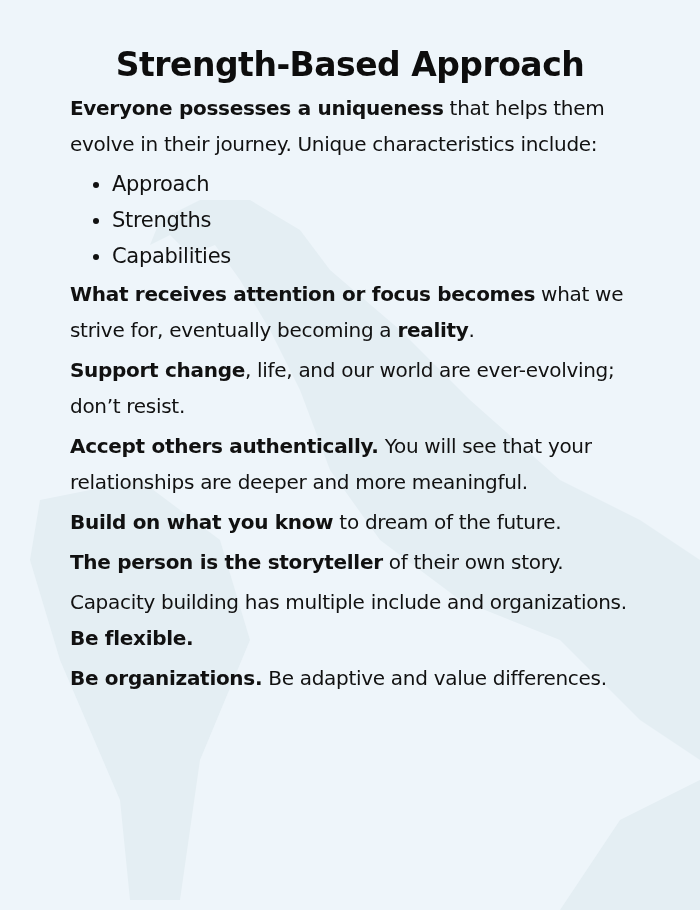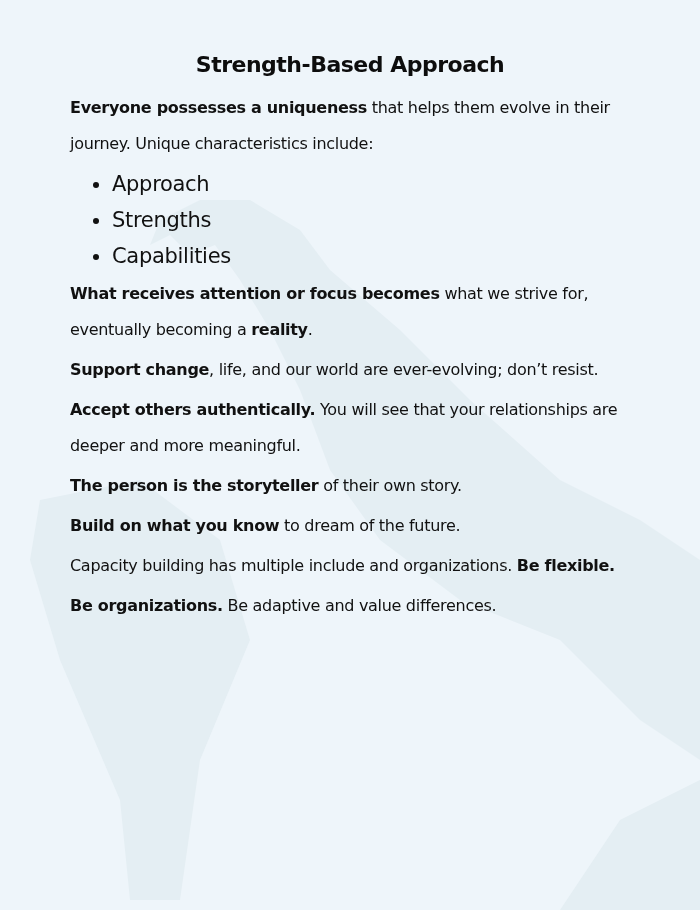--- a/index.html
+++ b/index.html
@@ -5,25 +5,25 @@
   html, body { margin: 0; padding: 0; }
   body {
     width: 700px; height: 910px; overflow: hidden; position: relative;
     background: #eef5fa;
     font-family: "DejaVu Sans", sans-serif;
     color: #111;
   }
   .bg-shape { position: absolute; pointer-events: none; }
   .content { position: absolute; left: 70px; top: 40px; width: 590px; }
   h1 {
-    margin: 0; text-align: center; font-size: 22px; font-weight: bold;
+    margin: 0; text-align: center; font-size: 33px; font-weight: bold;
     letter-spacing: -0.5px; color: #0d0d0d; margin-left: -70px; width: 700px;
     line-height: 50px;
   }
-  .para { font-size: 16px; line-height: 36px; margin: 0 0 4px 0; letter-spacing: -0.3px; }
+  .para { font-size: 20px; line-height: 36px; margin: 0 0 4px 0; letter-spacing: -0.3px; }
   .para b { font-weight: bold; }
   ul { margin: 0 0 2px 0; padding-left: 42px; font-size: 21px; line-height: 36px; letter-spacing: -0.3px; }
   ul li { padding-left: 0; }
 </style>
 </head>
 <body>
 
 <svg class="bg-shape" width="700" height="910" viewBox="0 0 700 910" style="left:0;top:0;">
   <path d="M150 245 L170 235 L190 255 L215 245 L240 280 L270 330 L300 390 L330 470 L380 540 L460 600 L560 640 L640 720 L700 760 L700 560 L640 520 L560 480 L470 400 L400 330 L330 270 L300 230 L250 200 L200 200 L160 220 Z" fill="#e4eef3"></path>
   <path d="M40 500 L140 480 L220 540 L250 640 L200 760 L180 900 L130 900 L120 800 L60 660 L30 560 Z" fill="#e4eef3"></path>
@@ -45,24 +45,24 @@
   <p class="para">
     <b>What receives attention or focus becomes</b><span> what we strive for, eventually becoming a </span><b>reality</b><span>.</span>
   </p>
   <p class="para">
     <b>Support change</b><span>, life, and our world are ever-evolving; don’t resist.</span>
   </p>
   <p class="para">
     <b>Accept others authentically.</b><span> You will see that your relationships are deeper and more meaningful.</span>
   </p>
   <p class="para">
-    <b>The person is the storyteller</b><span> of their own story.</span>
+    <b>Build on what you know</b><span> to dream of the future.</span>
   </p>
   <p class="para">
-    <b>Build on what you know</b><span> to dream of the future.</span>
+    <b>The person is the storyteller</b><span> of their own story.</span>
   </p>
   <p class="para">
     <span>Capacity building has multiple include and organizations. </span><b>Be flexible.</b>
   </p>
   <p class="para">
     <b>Be organizations.</b><span> Be adaptive and value differences.</span>
   </p>
 </div>
 
 </body></html>

